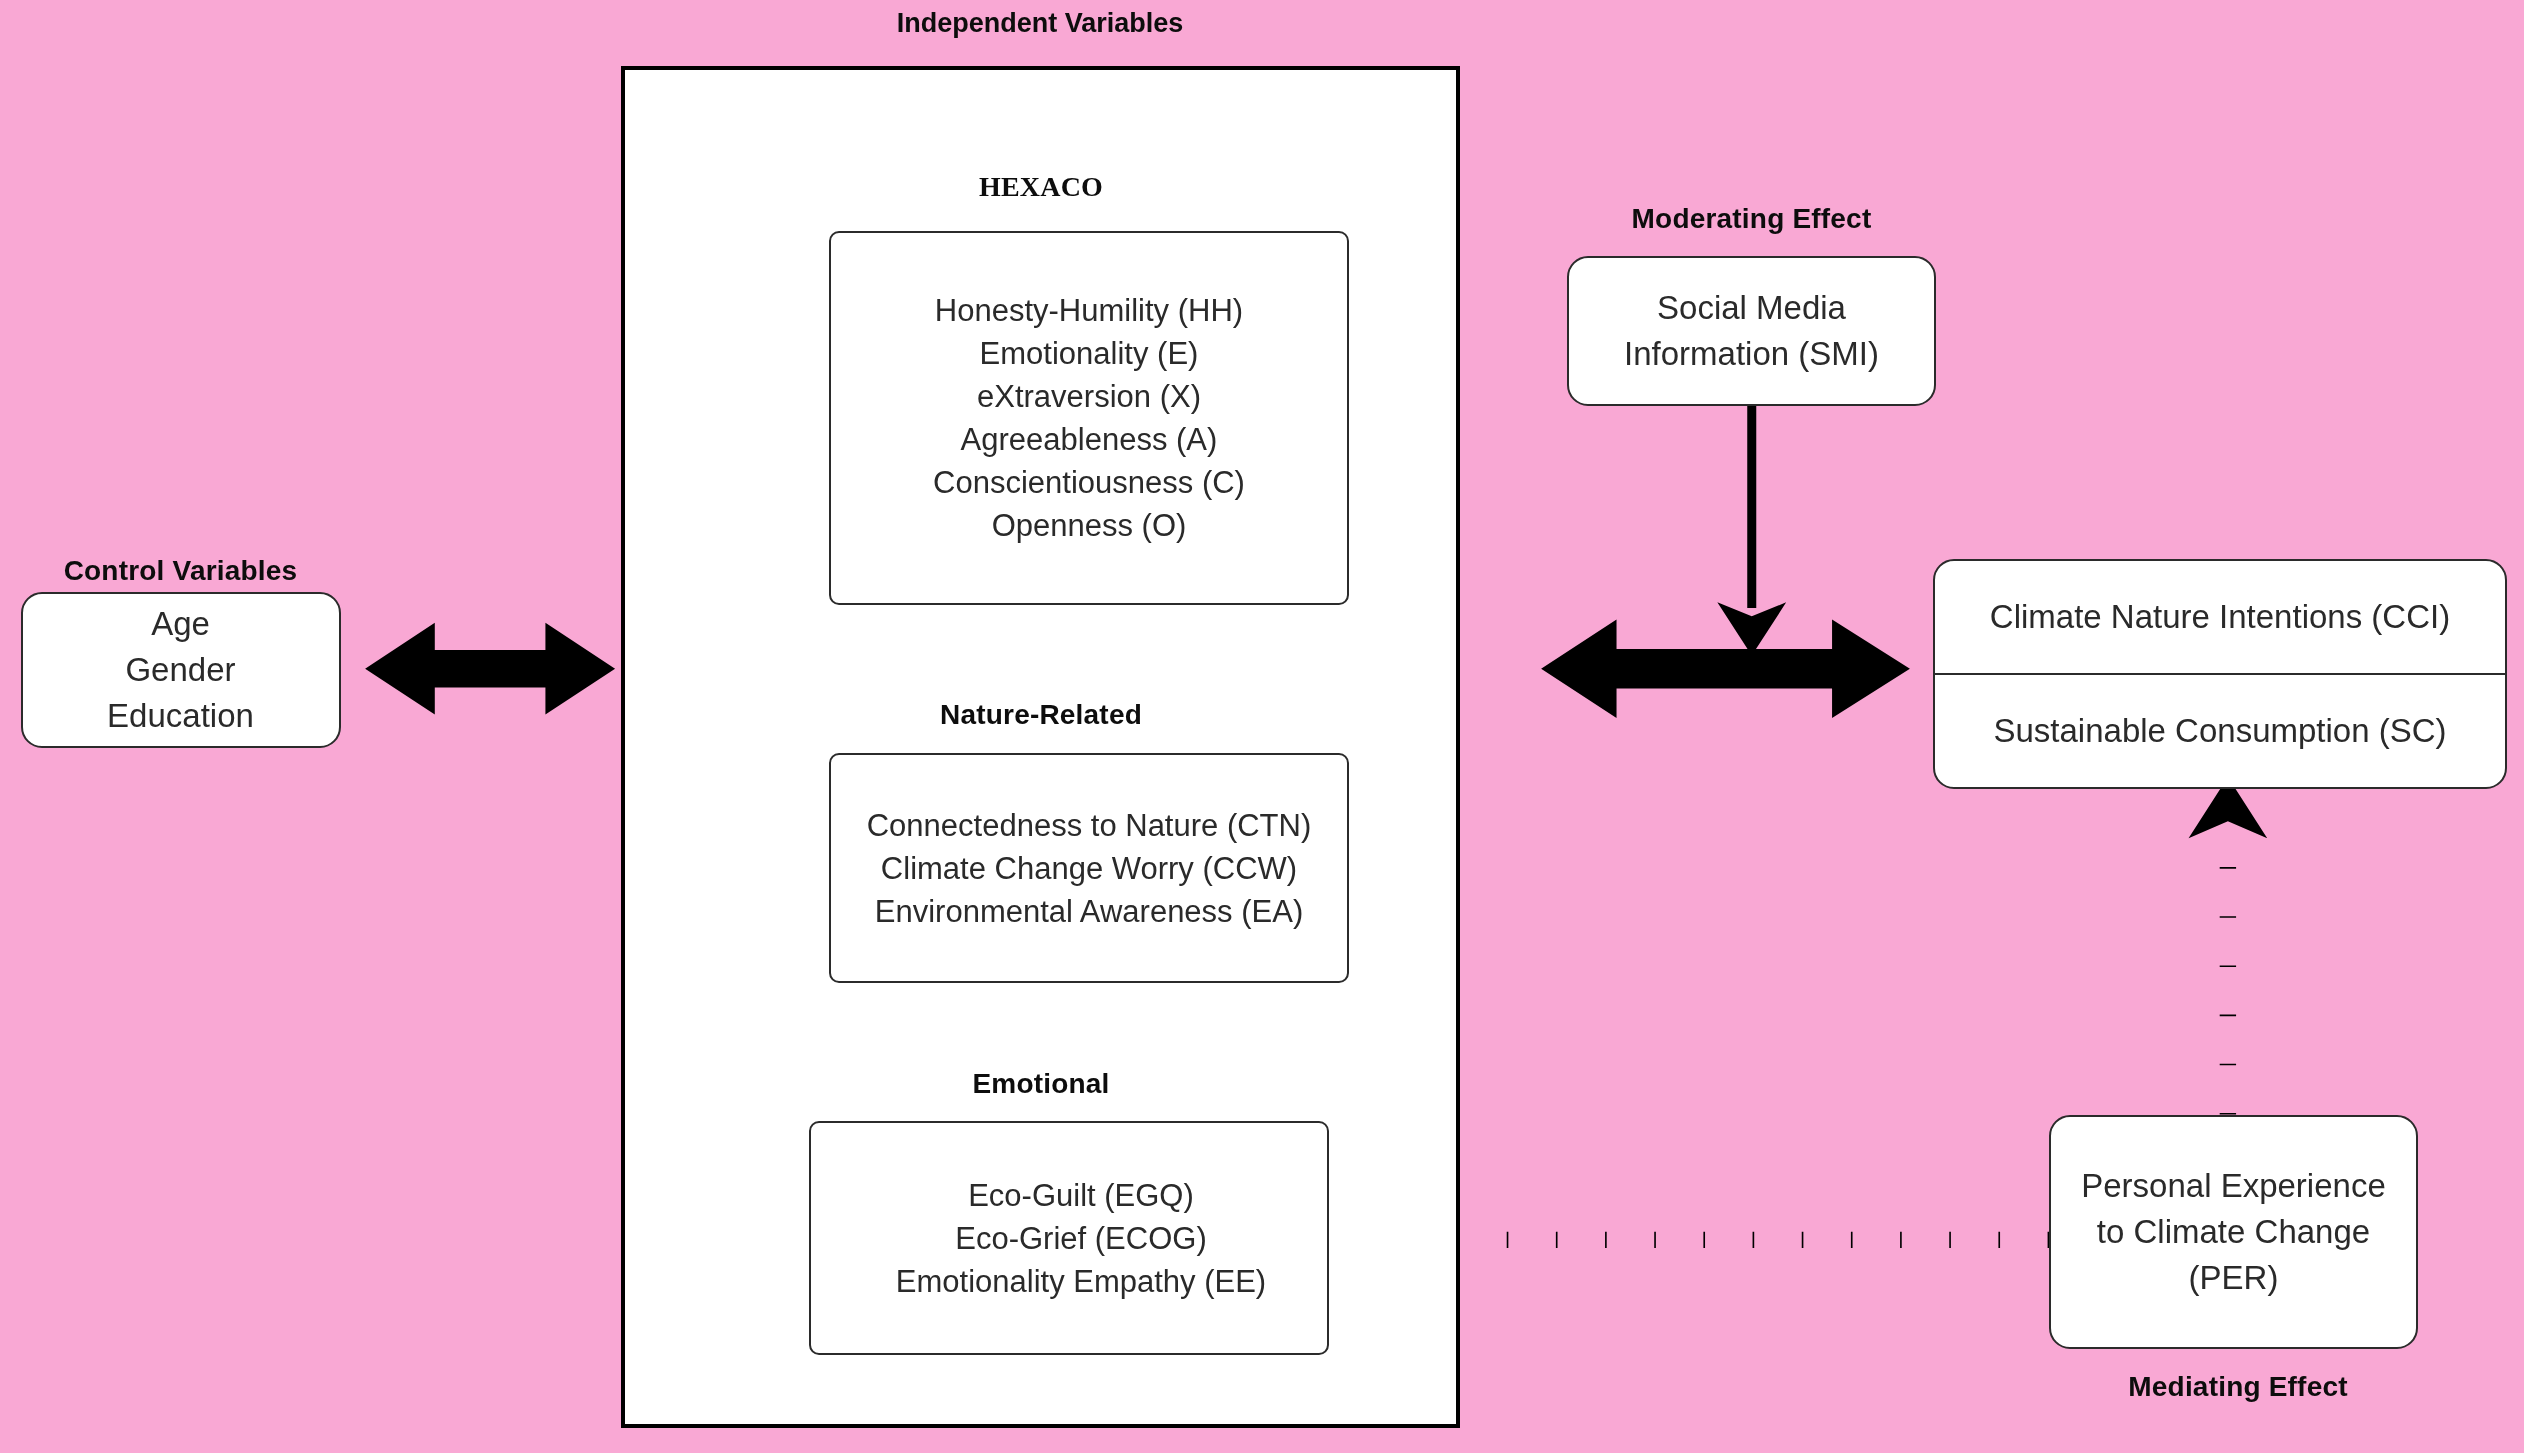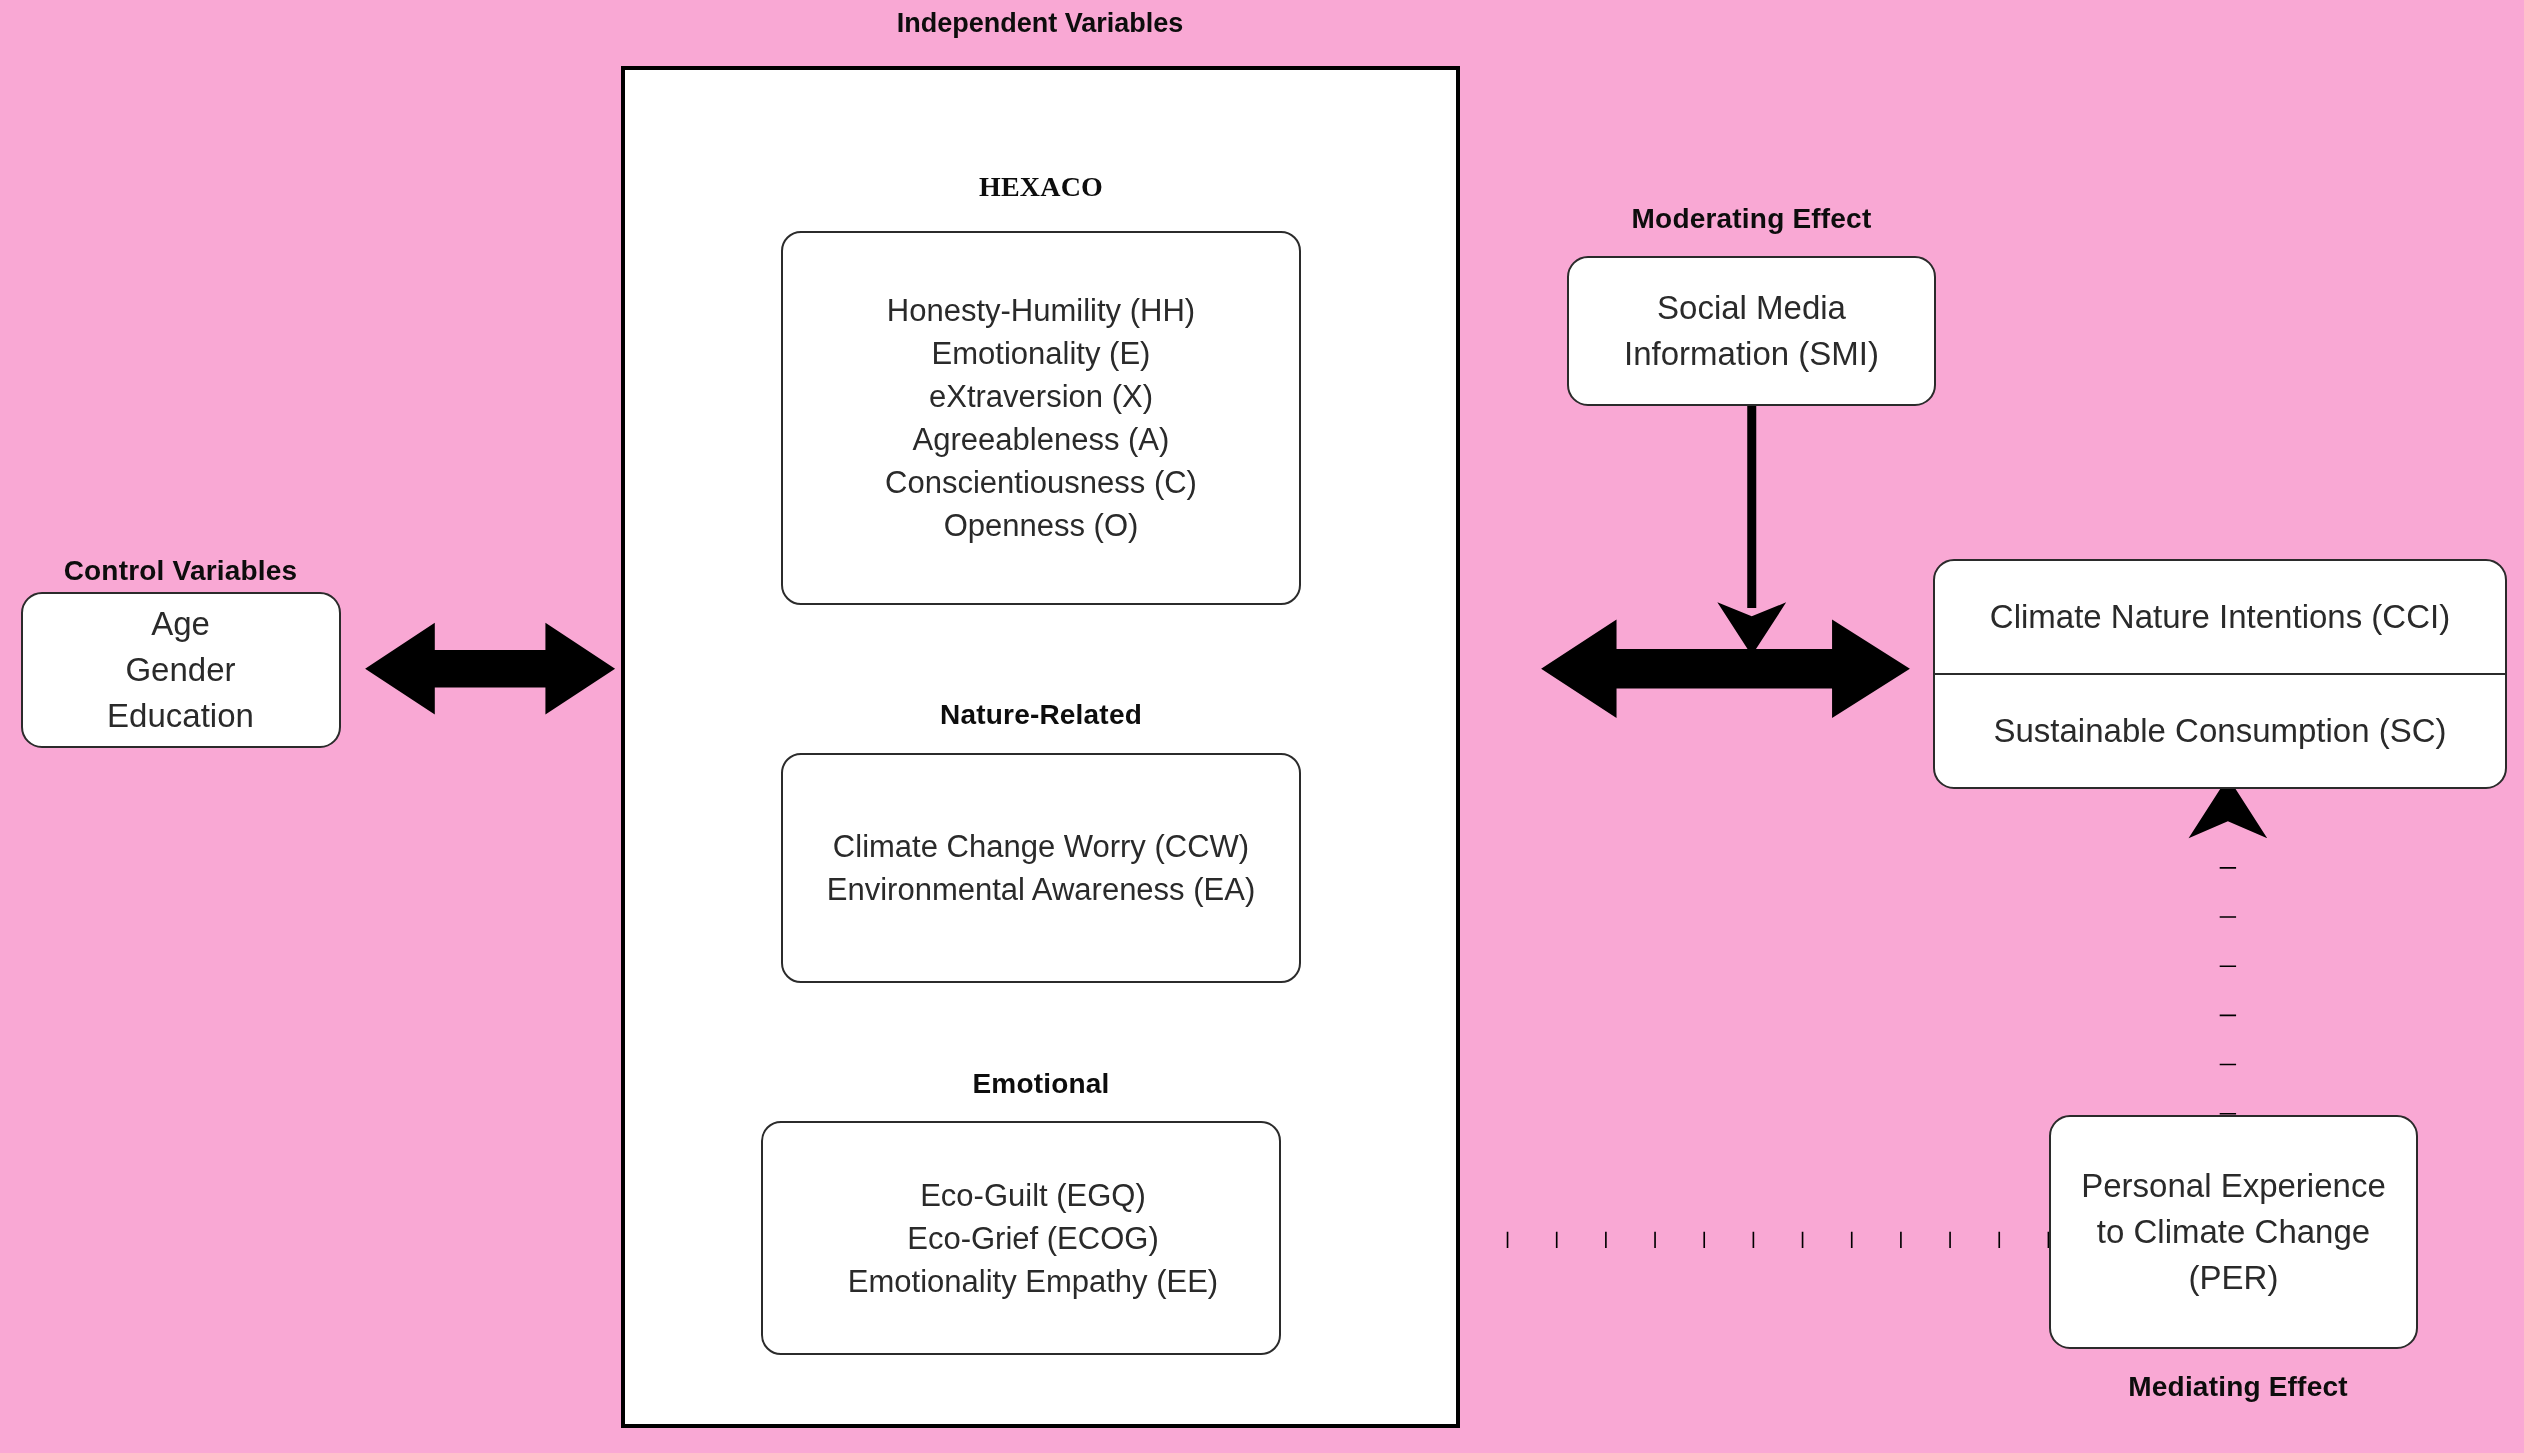--- a/index.html
+++ b/index.html
@@ -31,21 +31,21 @@
   .box {
     position: absolute;
     box-sizing: border-box;
     background: #ffffff;
     border: 2.5px solid #2b2b2b;
     display: flex;
     flex-direction: column;
     align-items: center;
     justify-content: center;
   }
-  .rounded  { border-radius: 20px; }
+  .rounded  { border-radius: 10px; margin-left: 48px; }
   .rounded-sm { border-radius: 21px; }
   .sharp    { border-radius: 0; border-width: 4.9px; border-color: #000; }
 
   
   .group-label {
     position: absolute;
     font-weight: bold;
     font-size: 28px;
     letter-spacing: 0.2px;
     color: #0d0d0d;
@@ -151,20 +151,21 @@
       <div class="line">Agreeableness (A)</div>
       <div class="line">Conscientiousness (C)</div>
       <div class="line">Openness (O)</div>
     </div>
   </div>
 
   <div class="group-label" style="left:781px; top:699px; width:520px;">Nature-Related</div>
 
   <div class="box rounded" style="left:781px; top:753px; width:520px; height:230px;">
     <div class="stack">
+      <div class="line">Connectedness to Nature (CTN)</div>
       <div class="line">Climate Change Worry (CCW)</div>
       <div class="line">Environmental Awareness (EA)</div>
     </div>
   </div>
 
   <div class="group-label" style="left:781px; top:1068px; width:520px;">Emotional</div>
 
   <div class="box rounded" style="left:761px; top:1121px; width:520px; height:234px;padding-left:24px;">
     <div class="stack">
       <div class="line">Eco-Guilt (EGQ)</div>

